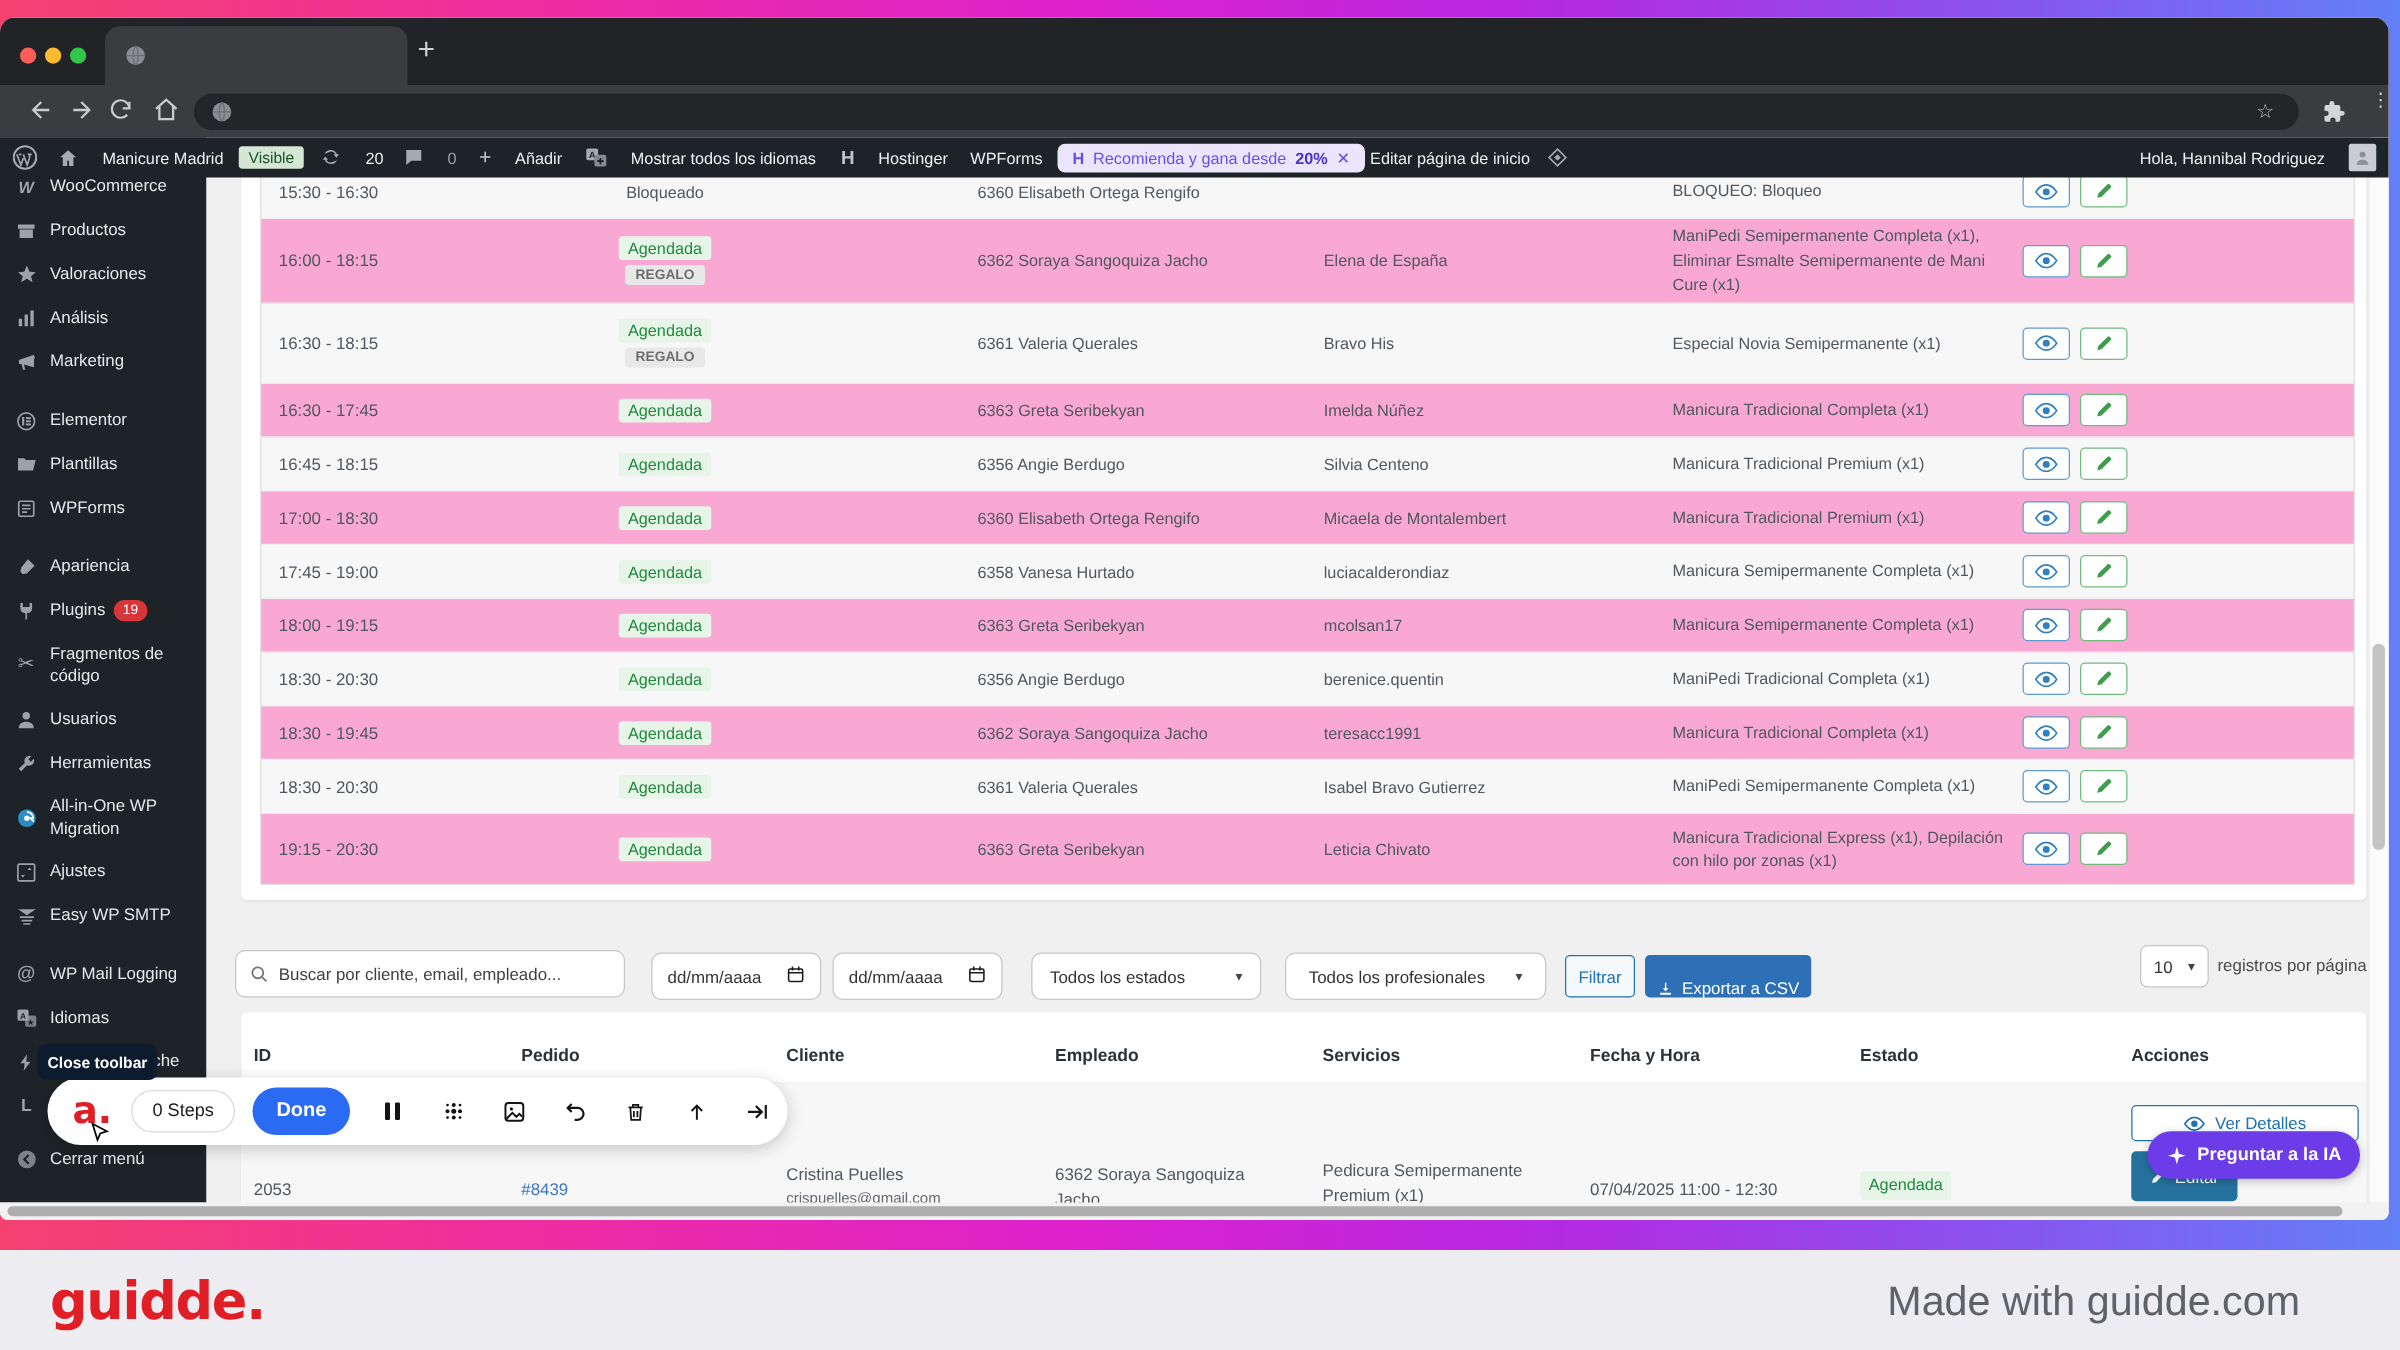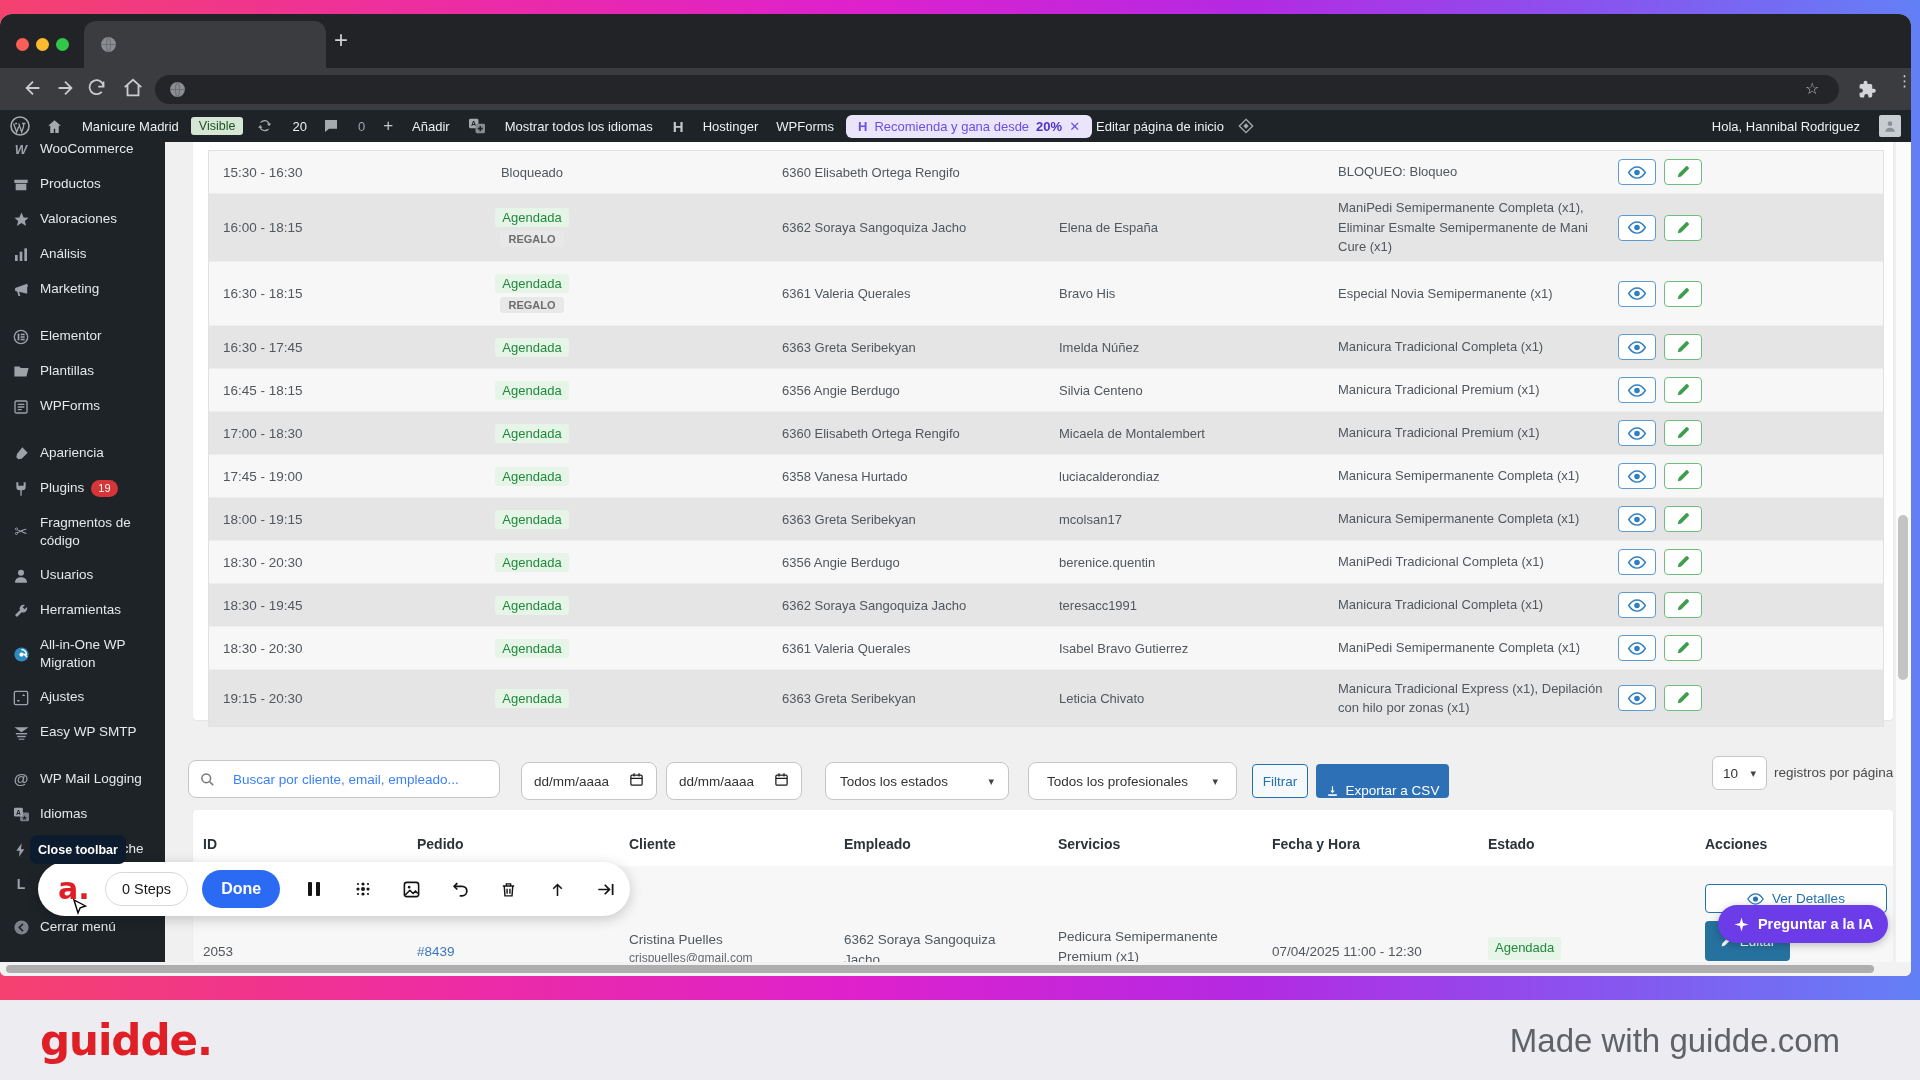--- a/index.html
+++ b/index.html
@@ -39,41 +39,41 @@
   .sb-list{position:absolute;left:0;top:22px;width:100%}
   .sb-item{display:flex;align-items:center;height:35px;padding:0 8px 0 11px;color:#e6e8ea;font-size:13.5px;line-height:1.35;white-space:nowrap}
   .sb-item.tall{height:52px;white-space:normal}
   .sb-item .sb-ic{width:20px;min-width:20px;margin-right:9px;color:#9ca2a7;display:inline-flex;justify-content:center;align-items:center;font-size:15px}
   .sb-item.gap{margin-top:12px}
   .sb-item.gap2{margin-top:8px}
   .badge{background:#d63638;color:#fff;border-radius:9px;font-size:11px;font-weight:normal;padding:1px 7px;margin-left:7px}
   
   .card{position:absolute;background:#fff;border-radius:4px;box-shadow:0 1px 2px rgba(0,0,0,.05);z-index:15}
   .card.upper{left:193px;top:114px;width:1700px;height:592px}
-  .appt-table{position:absolute;left:15px;top:22px;width:1676px;border:1px solid #e2e2e2;background:#e5e5e5}
+  .appt-table{position:absolute;left:15px;top:3px;width:1676px;border:1px solid #e2e2e2;background:#f9a8d4}
   .appt-row{display:flex;align-items:center;border-bottom:1px solid #eeeeee;font-size:13px;color:#50575e;min-height:43px}
   .appt-row:last-child{border-bottom:none}
   .appt-row:nth-child(odd){background:#f7f7f7}
   .appt-row:nth-child(2){min-height:68px}
   .appt-row:nth-child(3){min-height:64px}
   .appt-row:nth-child(12){min-height:56px}
   .ct{width:223px;padding-left:14px;font-size:13.5px}
   .cs{width:200px;text-align:center}
   .ce{width:427px;padding-left:150px}
   .cc{width:279px}
   .cv{width:270px;line-height:1.5}
   .ca{padding-left:10px;display:flex;gap:8px}
   .pill-ag{display:inline-block;background:#e7f4e8;color:#1f8a3c;padding:2px 7px;border-radius:3px;font-size:13px}
   .pill-gift{display:inline-block;background:#e8e8e8;color:#6d6d6d;font-weight:bold;font-size:11px;padding:2px 8px;border-radius:3px;margin-top:4px}
   .abtn{width:38px;height:26px;border-radius:4px;background:#fff;display:inline-flex;align-items:center;justify-content:center}
   .abtn.view{border:1px solid #5d9bd0}
   .abtn.edit{border:1px solid #6fbc7e}
   
   .f-ctl{position:absolute;background:#fff;border:1px solid #c6c6c6;border-radius:8px;height:38px;font-size:13.5px;color:#333;display:flex;align-items:center;z-index:15}
-  .search{left:188px;top:746px;width:312px;color:#3b82f6;padding-left:44px}
+  .search{left:188px;top:746px;width:312px;color:#404040;padding-left:34px}
   .s-ic{position:absolute;left:11px;top:11px;color:#777}
   .date1{left:521px;top:748px;width:136px;justify-content:space-between;padding:0 12px}
   .date2{left:666px;top:748px;width:136px;justify-content:space-between;padding:0 12px}
   .sel1{left:825px;top:748px;width:184px;justify-content:space-between;padding:0 14px}
   .sel2{left:1028px;top:748px;width:209px;justify-content:space-between;padding:0 18px}
   .chev{color:#444;font-size:11px}
   .btn-filtrar{position:absolute;left:1252px;top:750px;width:56px;height:34px;background:#f6f9fc;border:1px solid #2271b1;border-radius:4px;color:#2271b1;font-size:13.5px;display:flex;align-items:center;justify-content:center;z-index:15}
   .btn-export{position:absolute;left:1316px;top:750px;width:133px;height:34px;background:#2e70b5;border-radius:4px;color:#fff;font-size:13.5px;display:flex;align-items:flex-end;justify-content:center;gap:7px;z-index:15}
   .sel-pp{left:1712px;top:742px;width:55px;height:34px;justify-content:space-between;padding:0 10px;border-radius:6px}
   .pp-label{position:absolute;left:1774px;top:751px;font-size:13.5px;color:#4a4a4a;z-index:15}

